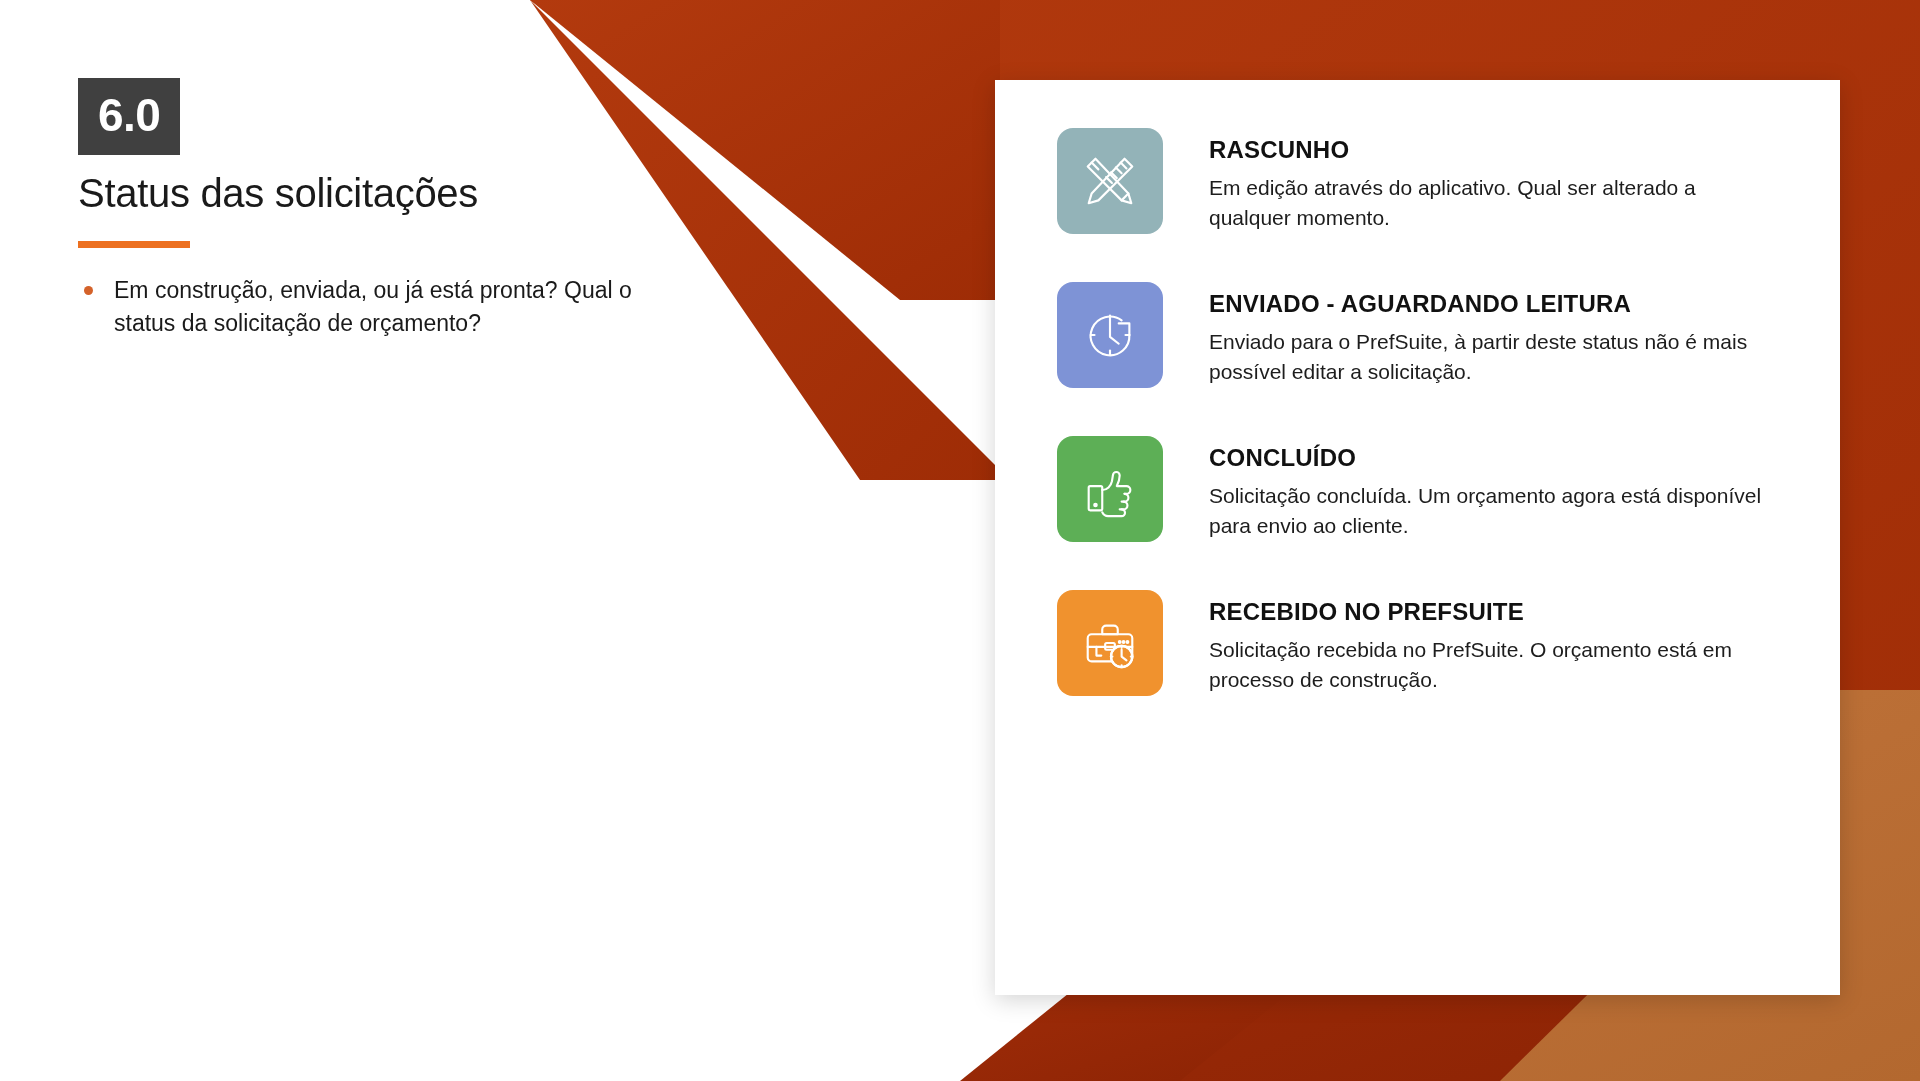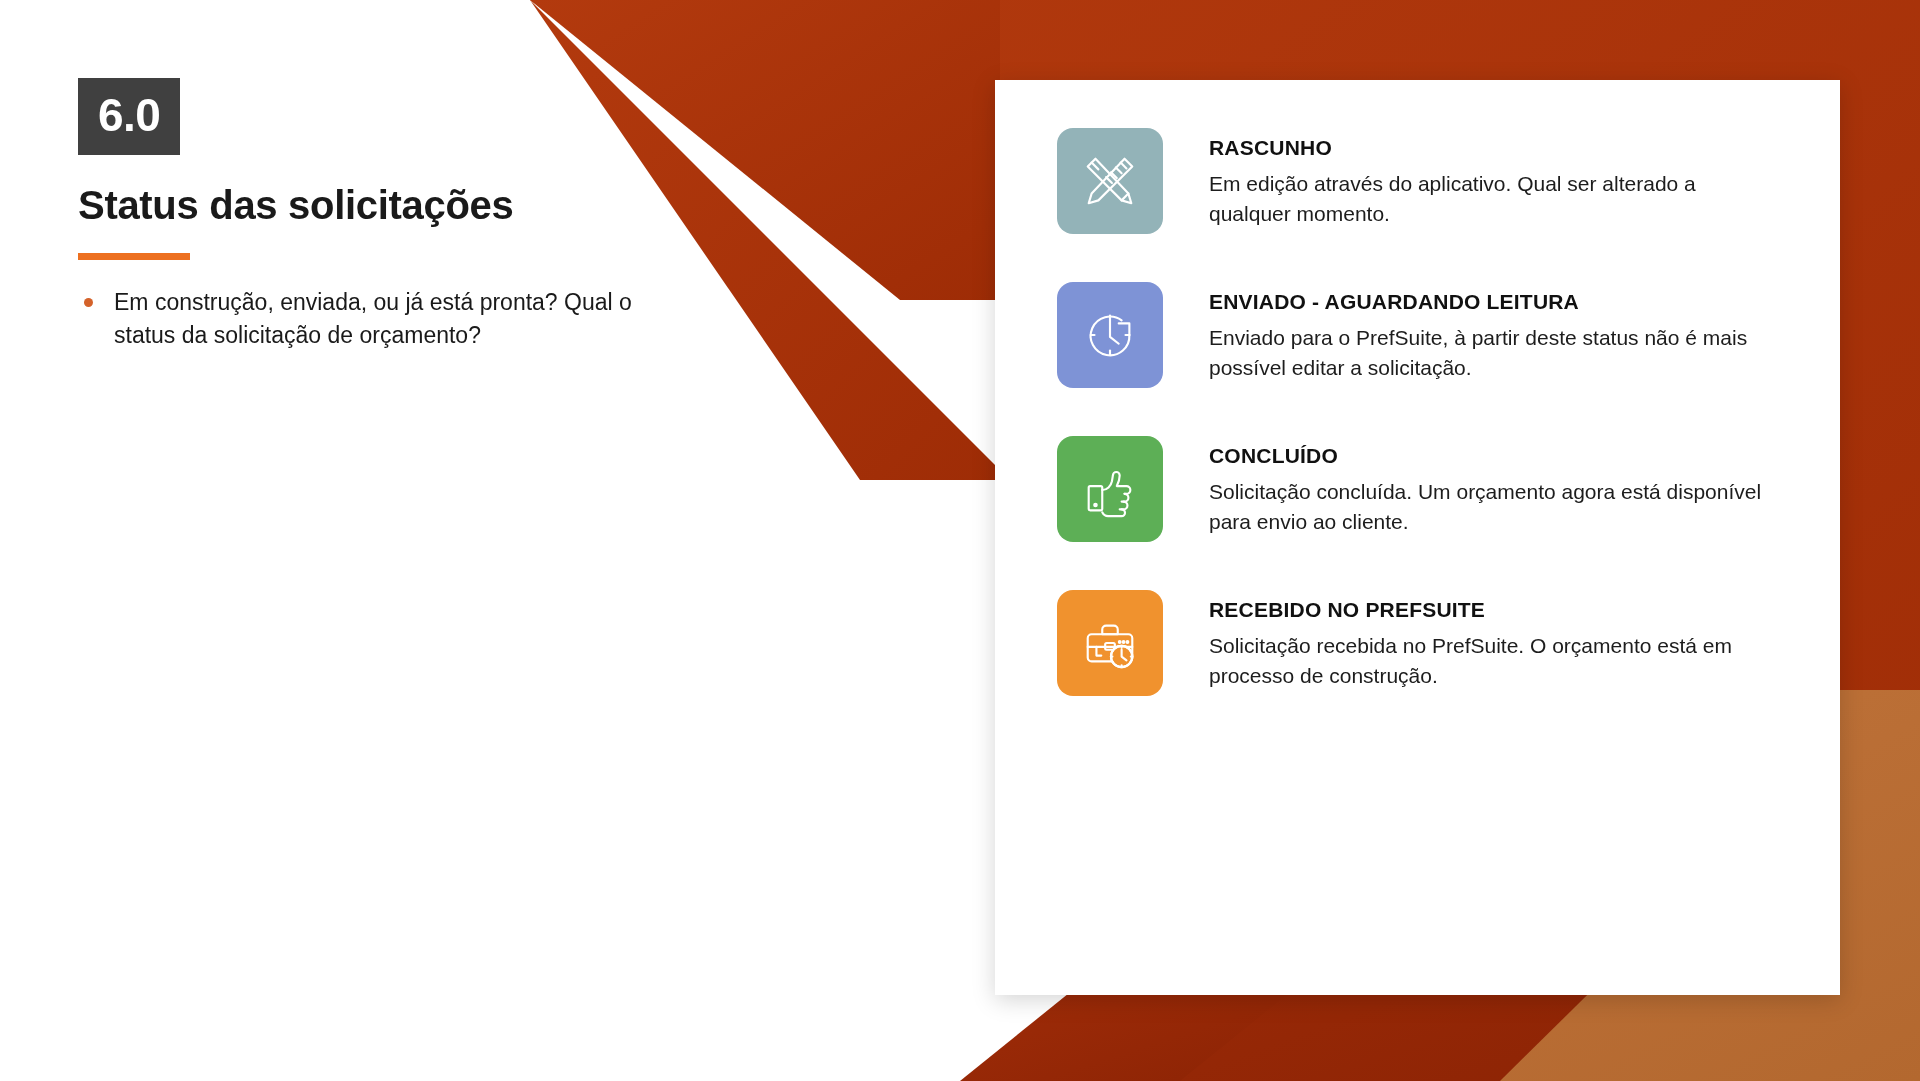--- a/index.html
+++ b/index.html
@@ -30,23 +30,23 @@
     display:inline-block;
     background:#404040;
     color:#ffffff;
     font-weight:bold;
     font-size:46px;
     line-height:1;
     padding:14px 20px 17px 20px;
     letter-spacing:-0.5px;
   }
   .slide-title {
-    margin-top:28px;
+    margin-top:16px;
     font-size:40px;
-    font-weight:bold;
+    font-weight:normal;
     color:#1a1a1a;
     letter-spacing:-0.3px;
     line-height:1.1;
   }
   .title-rule {
     margin-top:26px;
     width:112px;
     height:7px;
     background:#ED7020;
   }
@@ -98,21 +98,21 @@
     justify-content:center;
   }
   .status-icon svg { display:block; }
 
   .status-text {
     margin-left:46px;
     padding-top:8px;
     max-width:560px;
   }
   .status-title {
-    font-size:21px;
+    font-size:24px;
     font-weight:bold;
     color:#111111;
     letter-spacing:0.2px;
     margin-bottom:9px;
   }
   .status-desc {
     font-size:21px;
     line-height:1.42;
     color:#1d1d1d;
   }

